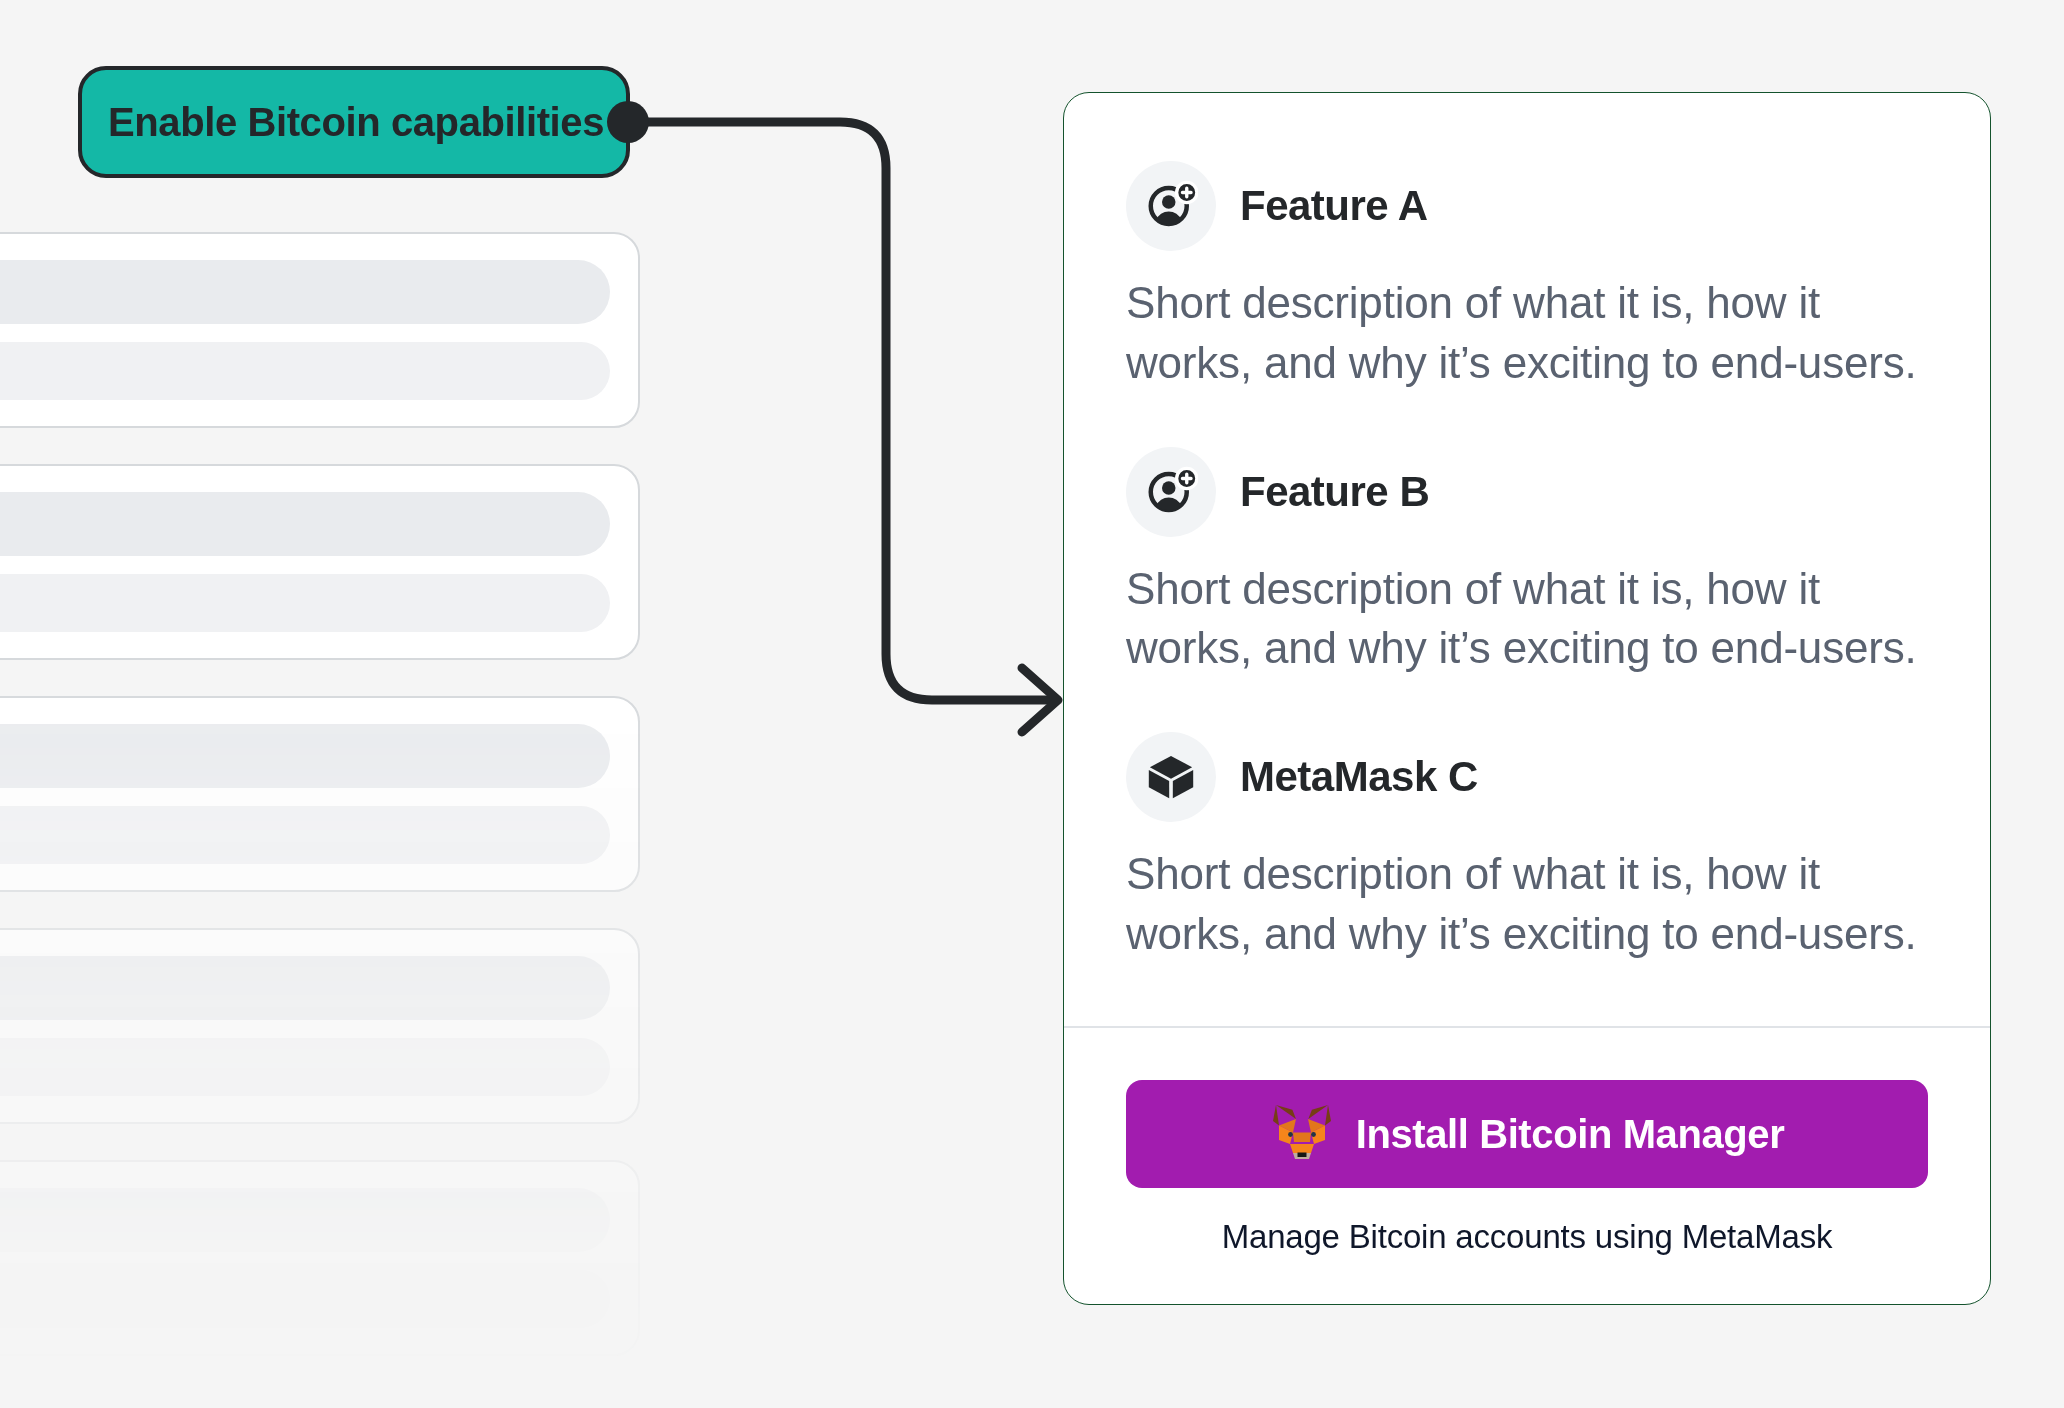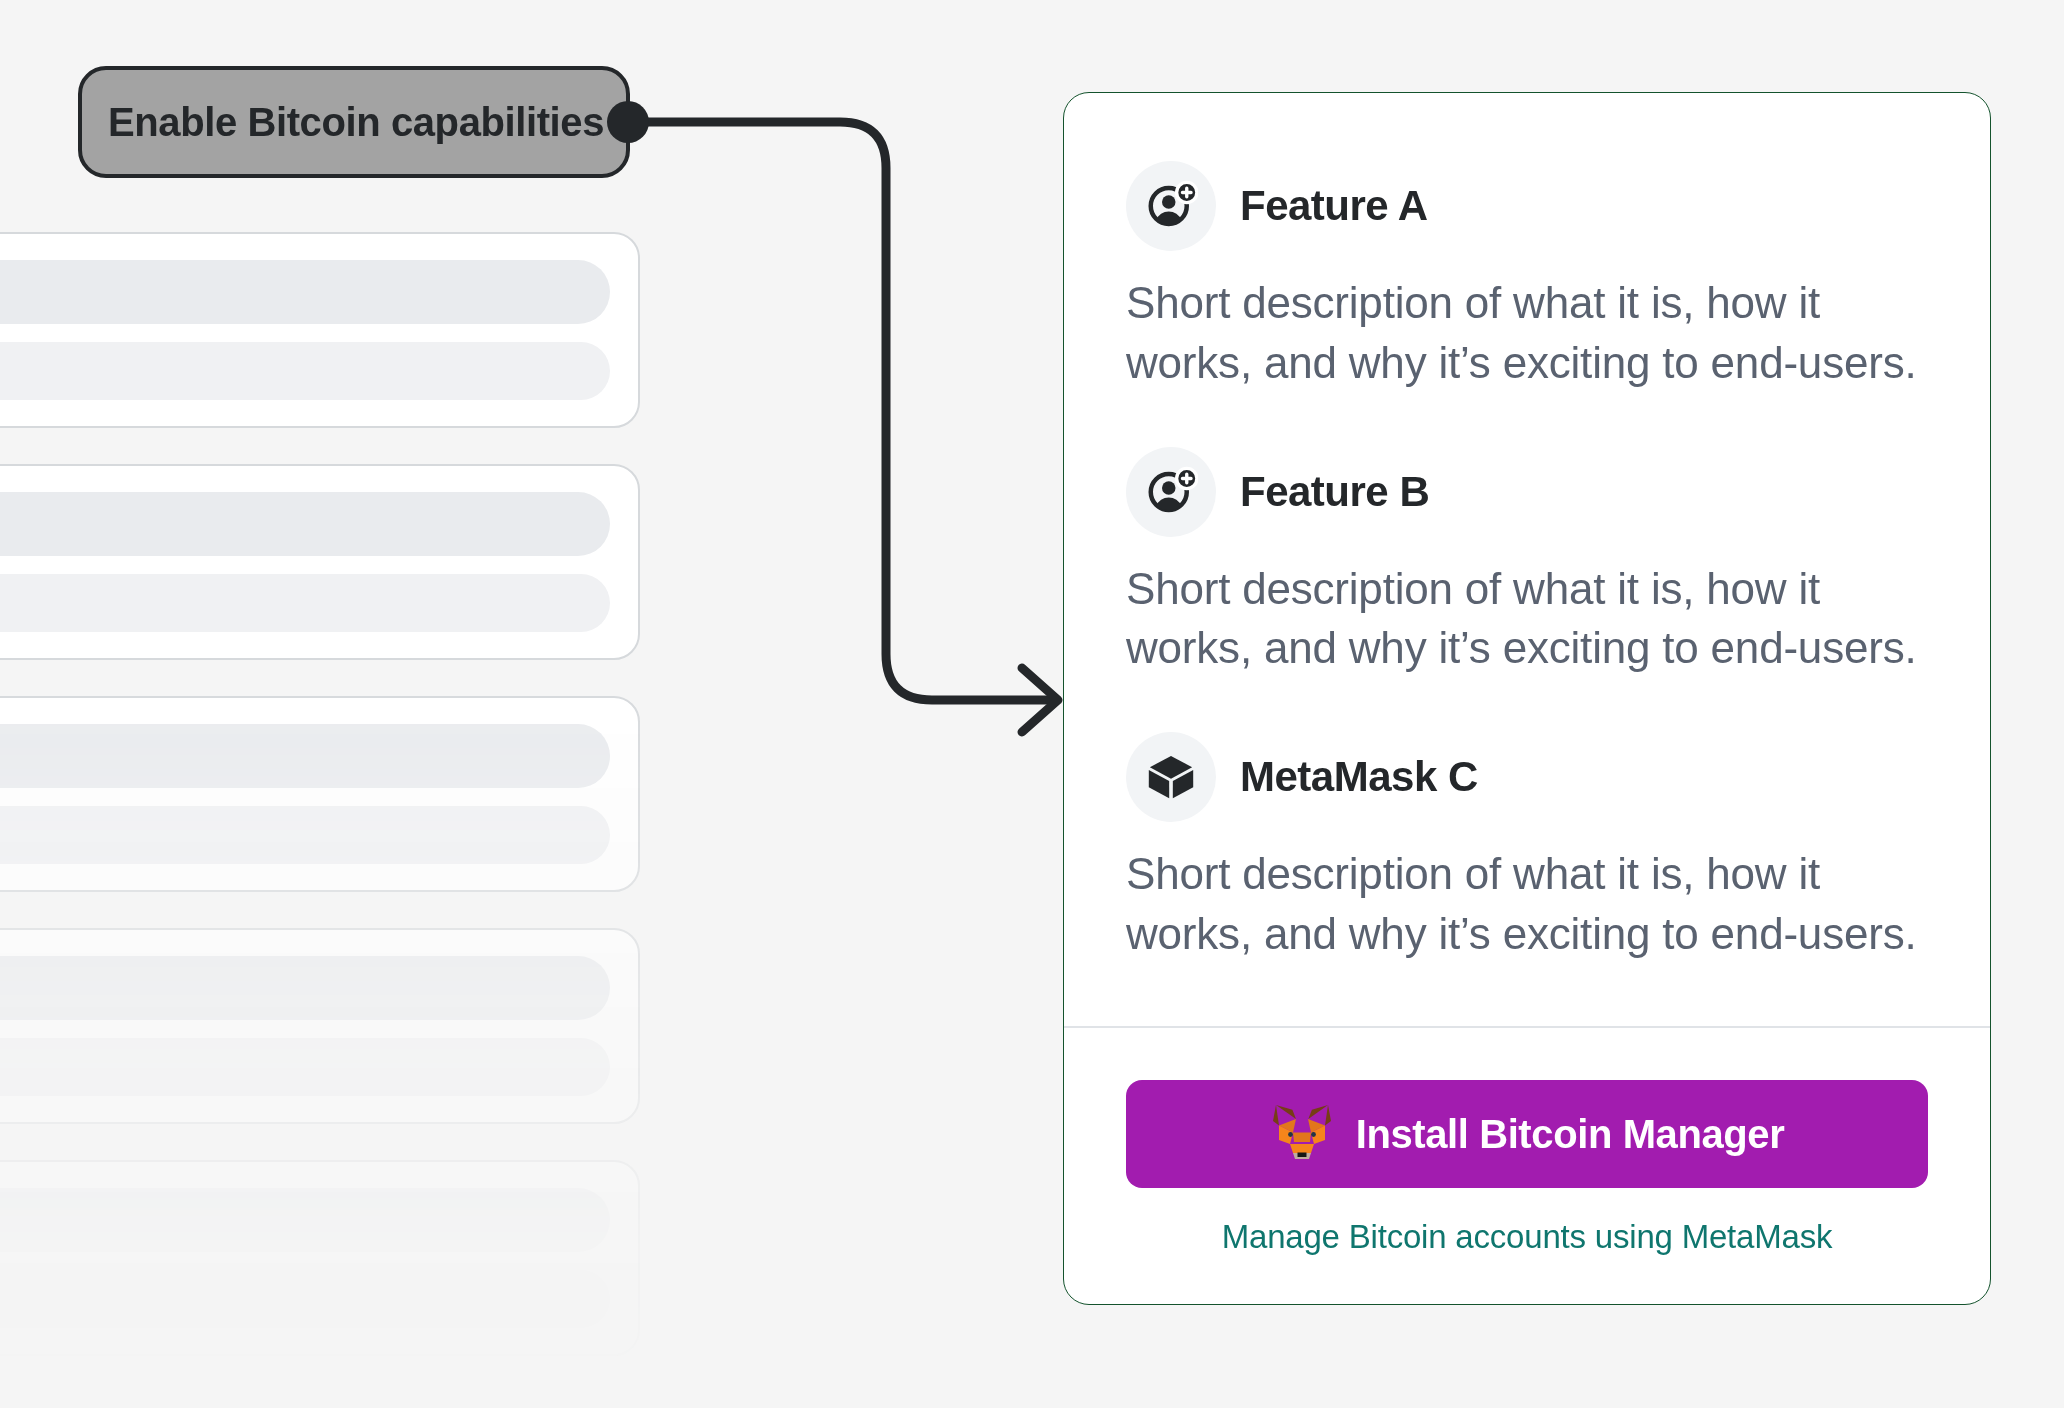--- a/index.html
+++ b/index.html
@@ -48,21 +48,21 @@
 
   
   #callout-pill {
     position: absolute;
     left: 78px;
     top: 66px;
     width: 552px;
     height: 112px;
     border: 4px solid #24272A;
     border-radius: 28px;
-    background: #a3a3a3;
+    background: #14b8a6;
     display: flex;
     align-items: center;
     padding: 0 26px;
   }
   #callout-pill .label {
     font-size: 40px;
     font-weight: 700;
     color: #24272A;
     letter-spacing: -0.4px;
     white-space: nowrap;
@@ -158,21 +158,21 @@
   #install-button .btn-label {
     font-size: 40px;
     font-weight: 700;
     color: #FFFFFF;
     letter-spacing: -0.4px;
   }
 
   #footer-caption {
     margin-top: 30px;
     font-size: 33px;
-    color: #0f766e;
+    color: #0f172a;
     letter-spacing: -0.2px;
   }
 </style>
 </head>
 <body>
 
 <div id="stage">
 
   <div id="skeleton-column">
       <div class="skeleton-card" style="top: 0px;">

